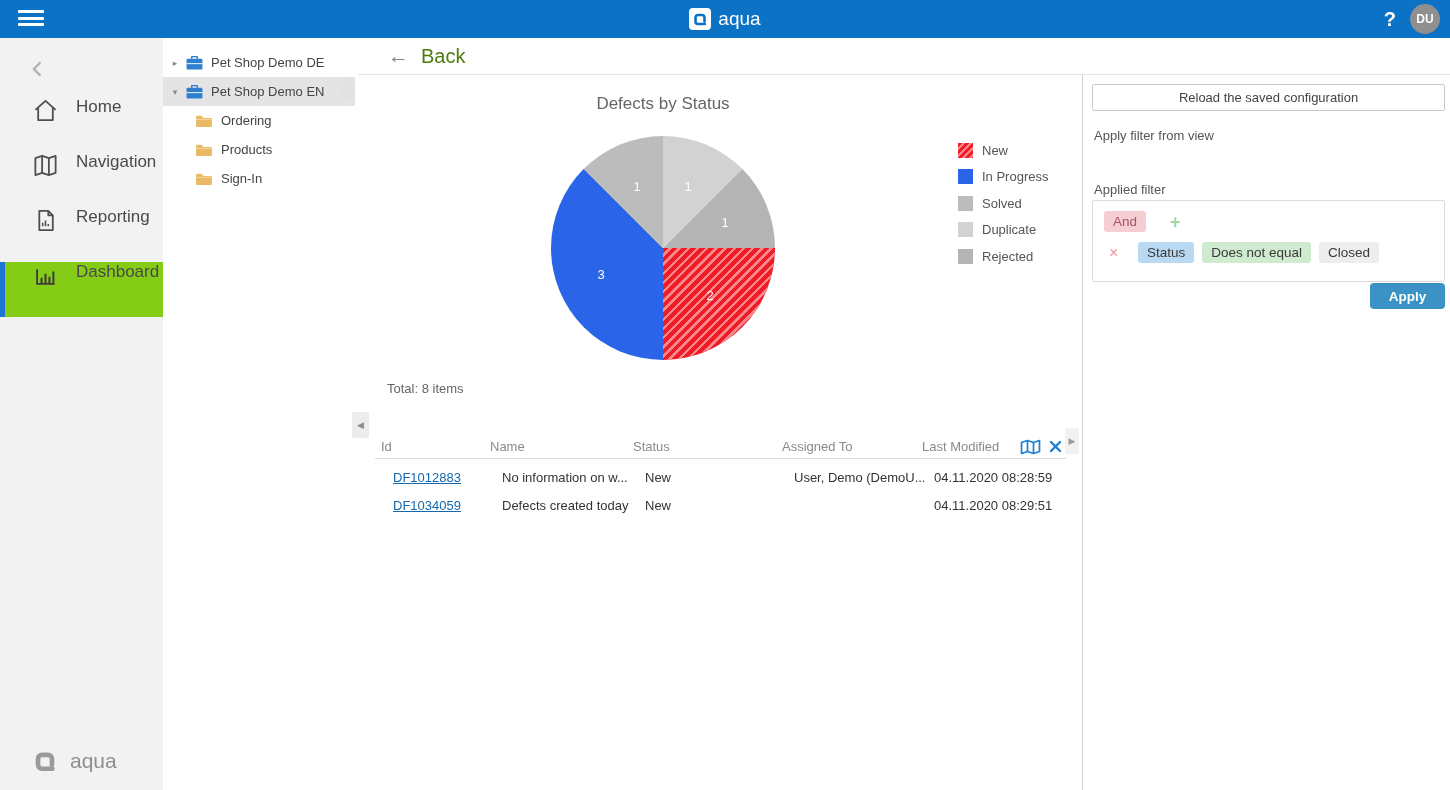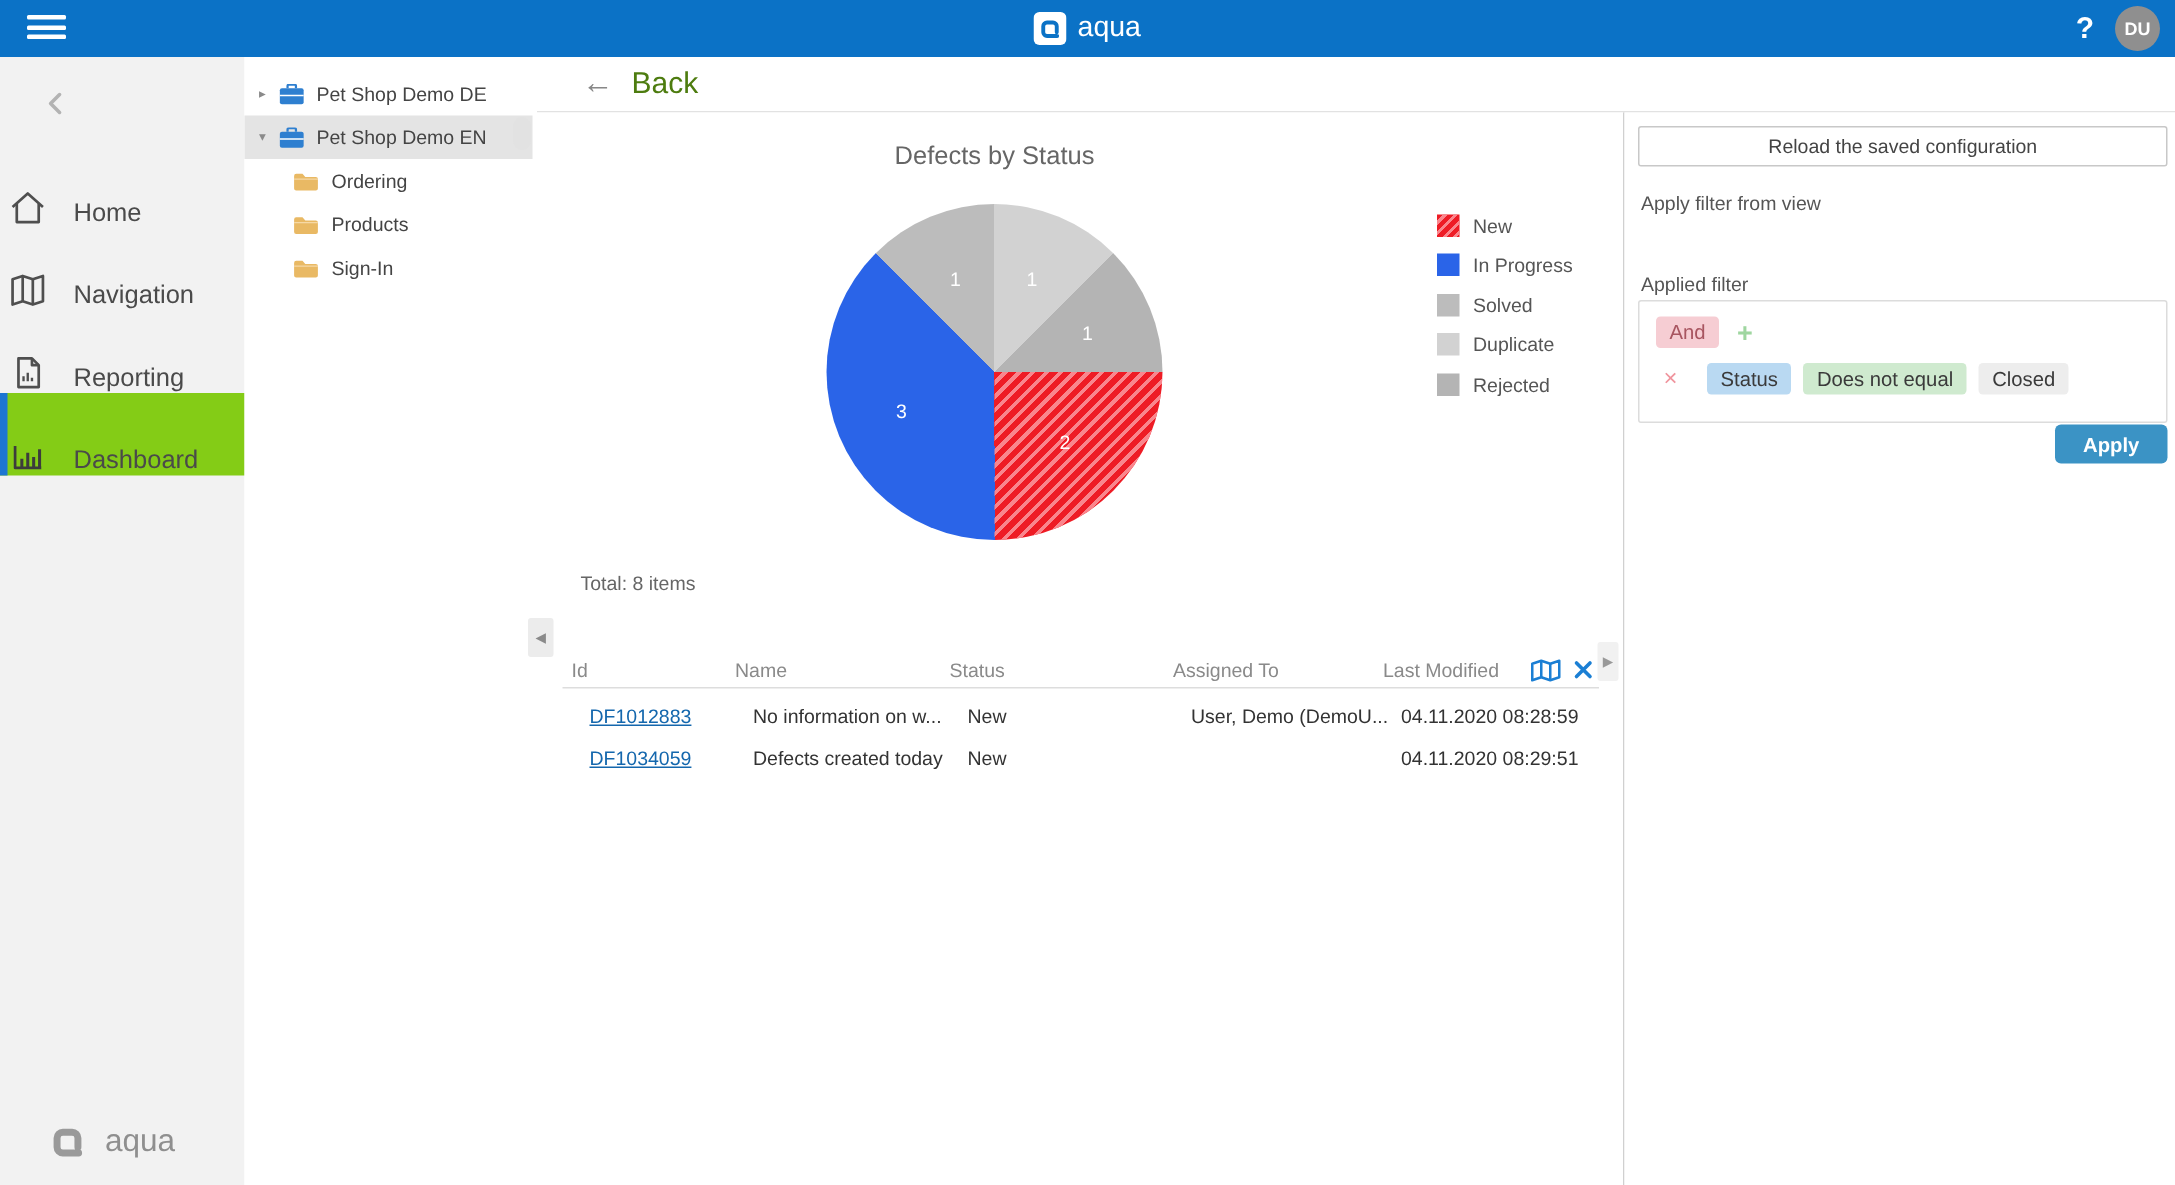--- a/index.html
+++ b/index.html
@@ -17,21 +17,21 @@
   #brand .brand-text { color:#fff; font-size:19px; }
   #topbar-right { position:absolute; right:10px; top:0; height:38px; display:flex; align-items:center; gap:14px; }
   #help-icon { color:#fff; font-size:20px; font-weight:bold; cursor:pointer; }
   #avatar { width:30px; height:30px; border-radius:50%; background:#8f8f8f; color:#fff;
     font-size:12px; font-weight:bold; display:flex; align-items:center; justify-content:center; cursor:pointer; }
 
   
   #sidebar { position:absolute; left:0; top:38px; width:163px; height:752px; background:#f2f2f2; }
   #sidebar-collapse { position:absolute; left:24px; top:18px; cursor:pointer; }
   .nav-list { position:absolute; left:0; top:59px; width:163px; }
-  .nav-item { height:55px; display:flex; align-items:flex-end; gap:17px; 
+  .nav-item { height:55px; display:flex; align-items:flex-start; gap:17px; padding-left:27px;
     cursor:pointer; border-left:5px solid transparent; color:#4a4a4a; font-size:17px; }
   .nav-item.active { background:#84cc16; border-left-color:#1d76d2; }
   .nav-item svg { flex:0 0 auto; }
   #sidebar-footer { position:absolute; left:28px; bottom:12px; display:flex; align-items:center; gap:8px; }
   #sidebar-footer .brand-text { color:#8f8f8f; font-size:21px; }
 
   
   #tree { position:absolute; left:163px; top:38px; width:195px; height:752px; background:#fff; }
   .tree-row { position:relative; width:192px; height:29px; display:flex; align-items:center;
     font-size:13px; color:#444; cursor:pointer; }
@@ -108,21 +108,21 @@
   #select-view .caret { margin-right:10px; width:0; height:0;
     border-left:4px solid transparent; border-right:4px solid transparent; border-top:5px solid #555; }
   #filter-box { position:absolute; left:9px; top:125px; width:353px; height:82px;
     border:1px solid #dcdcdc; border-radius:2px; }
   .chip { display:inline-flex; align-items:center; border-radius:3px;
     padding:3px 9px; font-size:13.5px; color:#3a3a3a; cursor:pointer; }
   .chip-and { background:#f6cdd3; color:#a85560; }
   .chip-field { background:#b9d9f2; }
   .chip-op { background:#cfeacf; }
   .chip-val { background:#ededed; }
-  #fb-row1 { position:absolute; left:11px; top:10px; display:flex; align-items:center; gap:12px; }
+  #fb-row1 { position:absolute; left:11px; top:10px; display:flex; align-items:center; gap:24px; }
   #fb-row2 { position:absolute; left:16px; top:41px; display:flex; align-items:center; }
   #plus-icon { color:#9fd6a0; font-size:18px; font-weight:bold; cursor:pointer; line-height:1; }
   #remove-icon { color:#f0959e; font-size:16px; cursor:pointer; width:16px; margin-right:13px; }
   #fb-row2 .chip { margin-right:8px; }
   #apply-btn { position:absolute; left:287px; top:208px; width:75px; height:26px;
     background:#3b93c5; border:none; border-radius:4px; color:#fff;
     font-size:13.5px; font-weight:600; font-family:inherit; cursor:pointer; }
 </style>
 </head>
 <body>

